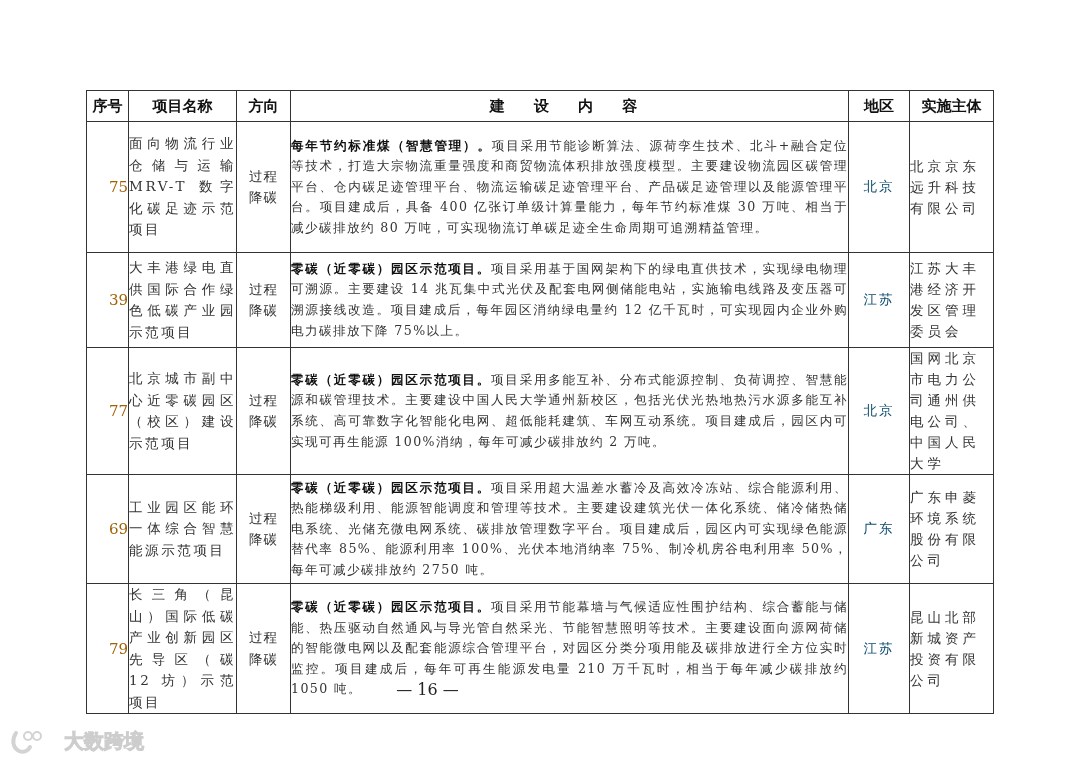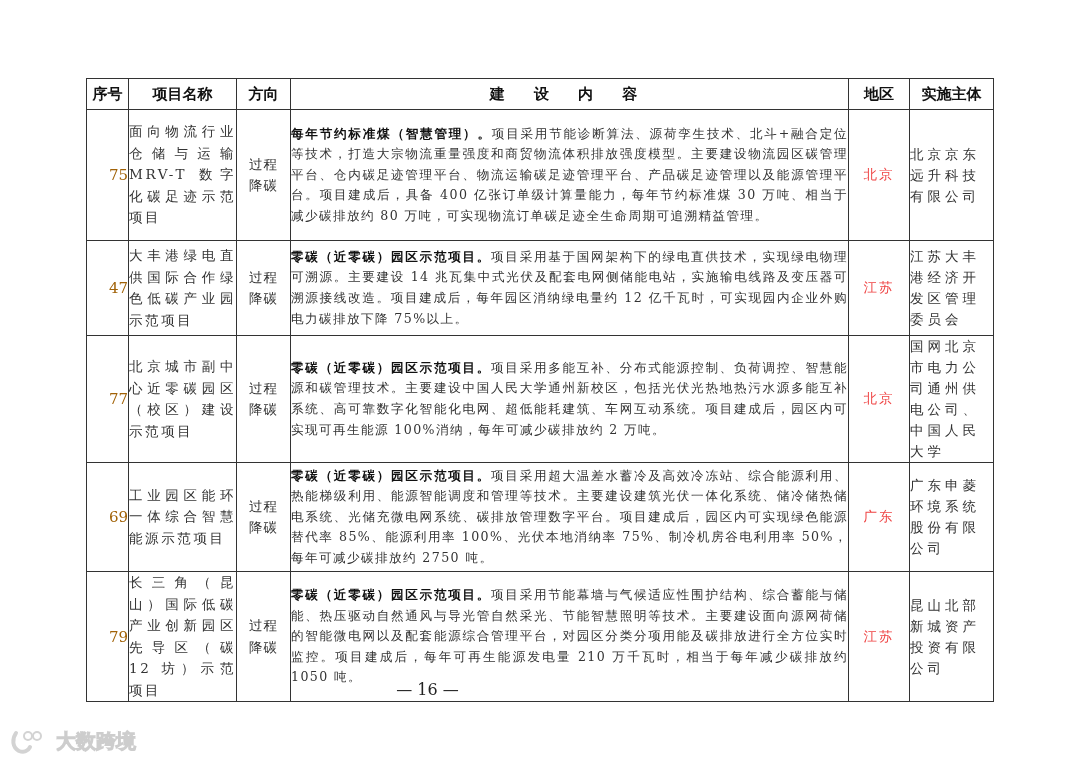--- a/index.html
+++ b/index.html
@@ -1,41 +1,41 @@
 <!DOCTYPE html>
 <html><head>
   <meta charset="utf-8">
   <style>
     html, body { margin: 0; padding: 0; }
     body {
       width: 1080px; height: 764px; background: #ffffff; position: relative; overflow: hidden;
       font-family: "DejaVu Serif", "Liberation Serif", serif; color: #222;
     }
     table.proj {
-      position: absolute; left: 86px; top: 78px; width: 907px;
+      position: absolute; left: 86px; top: 90px; width: 907px;
       border-collapse: collapse; table-layout: fixed; padding-left: 33px;
     }
     table.proj td, table.proj th {
       border: 1.3px solid #333; padding: 0; vertical-align: middle;
     }
     table.proj th {
       height: 30px; font-family: "DejaVu Sans", "Liberation Sans", sans-serif;
       font-weight: bold; font-size: 15px; color: #111; text-align: center;
     }
     th.content-h { letter-spacing: 12px; margin-left: 27px; }
     td.num { text-align: right; font-size: 15px; color: #a16207; }
     td.name { padding: 0 6px 0 6px; font-size: 13.5px; line-height: 21.5px; letter-spacing: 2.6px; color: #333; text-align: justify; }
     td.dir { text-align: center; font-size: 13.5px; line-height: 21.5px; letter-spacing: 1px; color: #333; }
     td.content { padding: 2px 7px 2px 8px; font-size: 12.6px; line-height: 20.6px; letter-spacing: 1.4px; color: #333; text-align: justify; }
     td.content b { color: #111; }
-    td.region { text-align: center; font-size: 13.5px; letter-spacing: 2px; color: #ef4444; margin-left: 28px; }
+    td.region { text-align: center; font-size: 13.5px; letter-spacing: 2px; color: #0c4a6e; margin-left: 28px; }
     td.entity { padding: 0 6px 0 8px; font-size: 13.5px; line-height: 21px; letter-spacing: 4px; color: #333; }
     .page-num { position: absolute; left: 0; width: 855px; top: 680px; text-align: center; font-size: 16px; color: #222; }
     .watermark {
-      position: absolute; left: 10px; top: 728px; display: flex; align-items: center; gap: 12px;
+      position: absolute; left: 10px; top: 728px; display: flex; align-items: center; gap: 20px;
       font-family: "DejaVu Sans", sans-serif; font-weight: bold; font-size: 20px; color: #fff;
       -webkit-text-stroke: 1px #c8c8c8; opacity: 0.9;
     }
     .watermark .logo { width: 34px; height: 26px; }
   </style>
 </head>
 <body>
 
 <table class="proj">
   <colgroup>
@@ -61,21 +61,21 @@
       <td class="num">75</td>
       <td class="name">面向物流行业仓储与运输MRV-T 数字化碳足迹示范项目</td>
       <td class="dir">
           <div style="width:2.2em;margin:0 auto">过程降碳</div>
         </td>
       <td class="content"><b>每年节约标准煤（智慧管理）。</b><span>项目采用节能诊断算法、源荷孪生技术、北斗+融合定位等技术，打造大宗物流重量强度和商贸物流体积排放强度模型。主要建设物流园区碳管理平台、仓内碳足迹管理平台、物流运输碳足迹管理平台、产品碳足迹管理以及能源管理平台。项目建成后，具备 400 亿张订单级计算量能力，每年节约标准煤 30 万吨、相当于减少碳排放约 80 万吨，可实现物流订单碳足迹全生命周期可追溯精益管理。</span></td>
       <td class="region">北京</td>
       <td class="entity">北京京东远升科技有限公司</td>
     </tr>
     <tr style="height:95px">
-      <td class="num">47</td>
+      <td class="num">39</td>
       <td class="name">大丰港绿电直供国际合作绿色低碳产业园示范项目</td>
       <td class="dir">
           <div style="width:2.2em;margin:0 auto">过程降碳</div>
         </td>
       <td class="content"><b>零碳（近零碳）园区示范项目。</b><span>项目采用基于国网架构下的绿电直供技术，实现绿电物理可溯源。主要建设 14 兆瓦集中式光伏及配套电网侧储能电站，实施输电线路及变压器可溯源接线改造。项目建成后，每年园区消纳绿电量约 12 亿千瓦时，可实现园内企业外购电力碳排放下降 75%以上。</span></td>
       <td class="region">江苏</td>
       <td class="entity">江苏大丰港经济开发区管理委员会</td>
     </tr>
     <tr style="height:106px">
       <td class="num">77</td>

